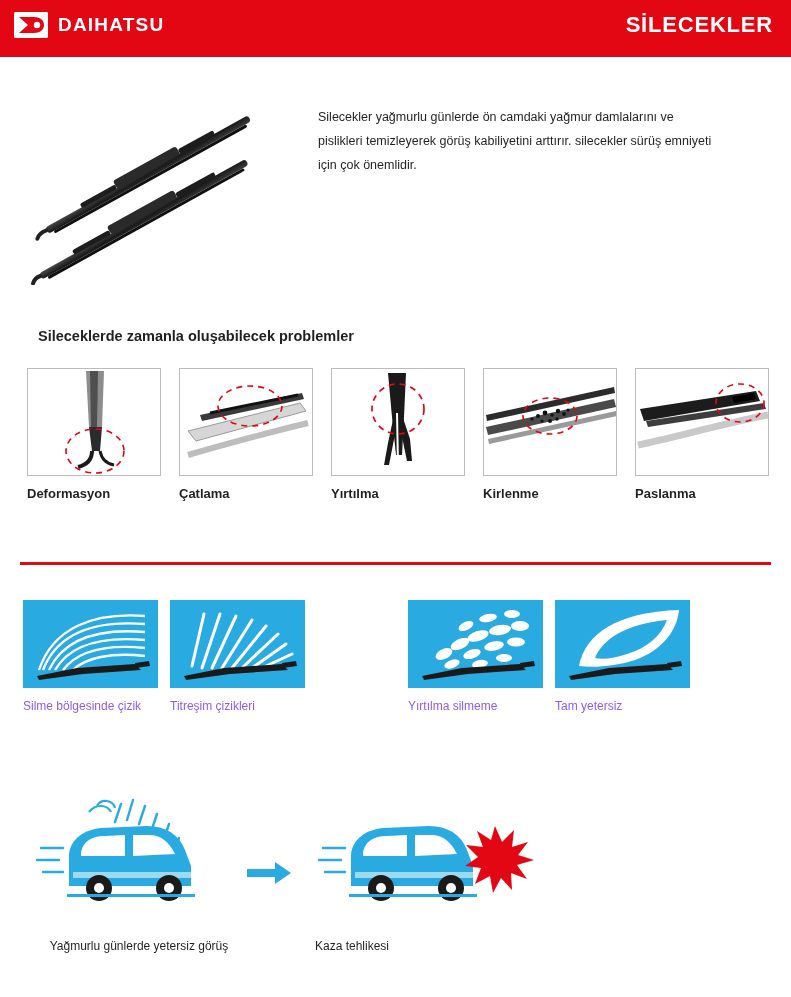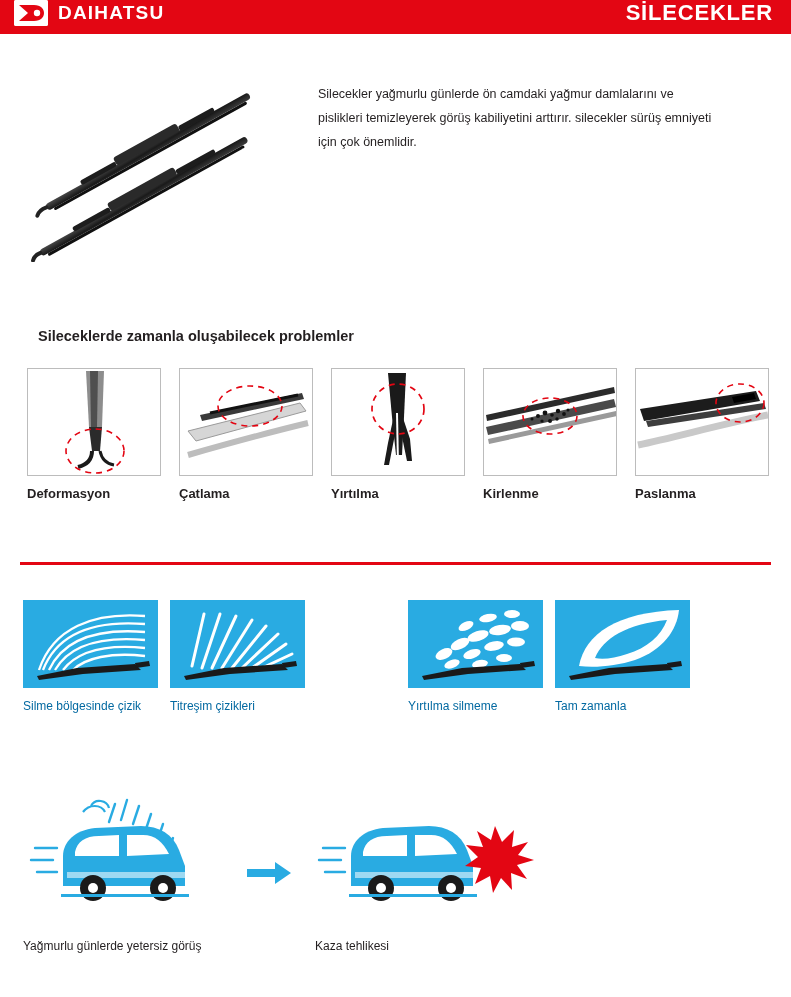--- a/index.html
+++ b/index.html
@@ -11,21 +11,21 @@
     width: 791px;
     height: 997px;
     font-family: "Liberation Sans", sans-serif;
     color: #231f20;
     position: relative;
     overflow: hidden;
   }
 
   
   .header {
-    height: 34px;
+    height: 57px;
     background: #e30613;
     display: flex;
     align-items: center;
     justify-content: space-between;
     padding: 0 18px 8px 14px;
     box-sizing: border-box;
   }
   .brand {
     display: flex;
     align-items: center;
@@ -143,36 +143,36 @@
     width: 135px;
     height: 88px;
     background: #29abe2;
     overflow: hidden;
     position: relative;
   }
   .sym-label {
     margin-top: 11px;
     font-size: 12px;
     text-align: left;
-    color: #0369a1;
+    color: #8b5cf6;
   }
   .sym-cell.c2 .sym-label { }
 
   
   .scenarios {
     position: absolute;
     left: 23px;
     top: 790px;
     width: 740px;
   }
   .scn-cell {
     position: absolute;
     top: 0;
   }
-  .scn-cell.a { left: 0; }
+  .scn-cell.a { left: 6px; text-align: center; }
   .scn-cell.b { left: 292px; }
   .scn-art {
     width: 220px;
     height: 135px;
     position: relative;
   }
   .scn-label {
     margin-top: 14px;
     font-size: 12px;
     color: #231f20;
@@ -402,21 +402,21 @@
     <div class="sym-cell c2">
       <div class="sym-box">
         <svg width="135" height="88" viewBox="0 0 135 88">
           <rect width="135" height="88" fill="#29abe2"></rect>
           <path d="M24 66 C30 34 62 12 124 10 C122 30 108 50 80 60 C62 66 40 68 24 66 Z" fill="#ffffff"></path>
           <path d="M40 58 C48 38 72 24 112 20 C106 36 92 48 72 54 C60 58 48 60 40 58 Z" fill="#29abe2"></path>
           <path d="M14 76 L54 68 L112 64 L118 70 L60 74 L16 80 Z" fill="#1a1a1a"></path>
           <path d="M112 63 L126 61 L127 66 L113 68 Z" fill="#1a1a1a"></path>
         </svg>
       </div>
-      <div class="sym-label">Tam zamanla</div>
+      <div class="sym-label">Tam yetersiz</div>
     </div>
   </div>
 </div>
 
 <div class="scenarios">
 
   <div class="scn-cell a">
     <div class="scn-art">
       <svg width="220" height="135" viewBox="0 0 220 135">
 

